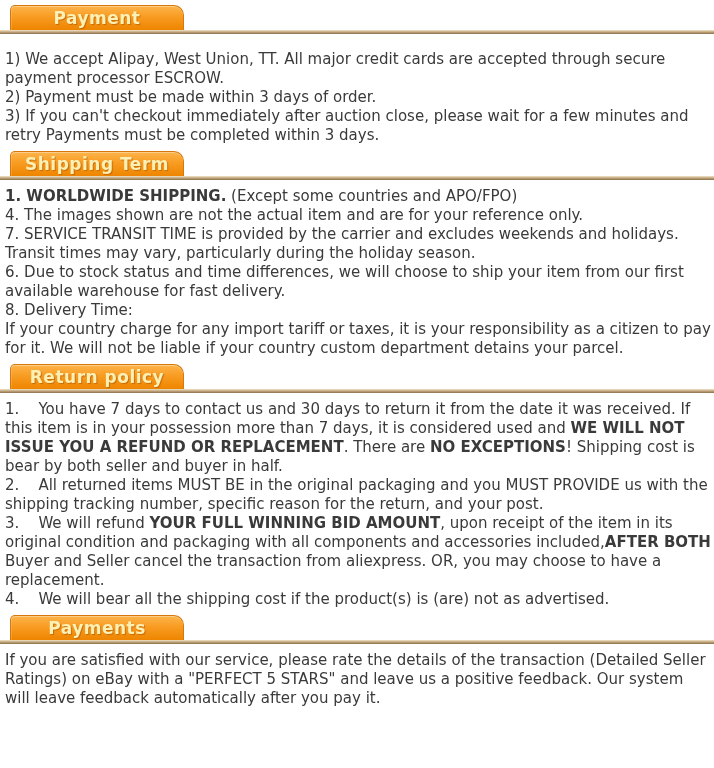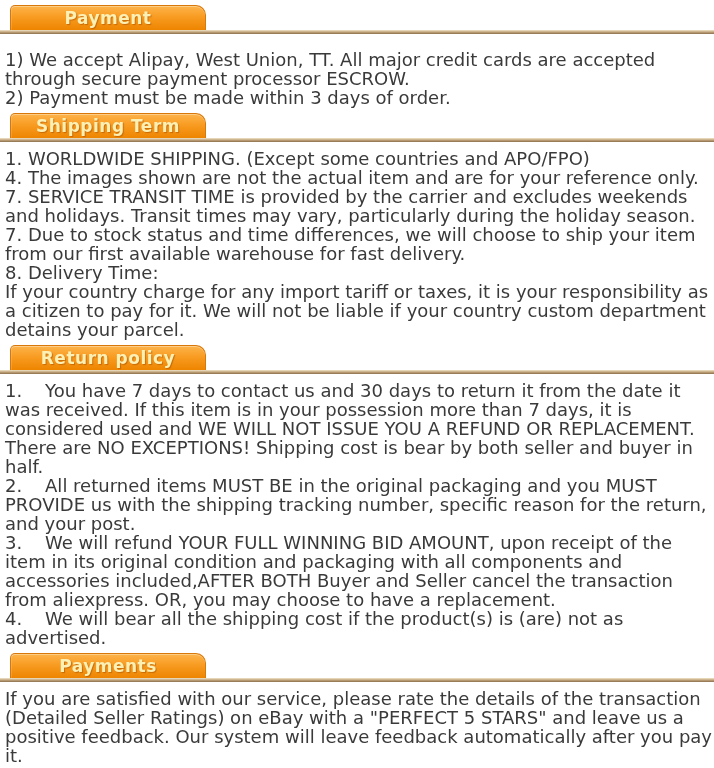--- a/index.html
+++ b/index.html
@@ -15,21 +15,21 @@
   .page {
     width: 714px;
     padding-top: 5px;
     box-sizing: border-box;
   }
   .tab-row {
     width: 714px;
   }
   .tab {
     margin-left: 10px;
-    width: 196px;
+    width: 174px;
     height: 25px;
     box-sizing: border-box;
     background: linear-gradient(to bottom, #fdb44b 0%, #f89c22 45%, #ee8500 100%);
     border: 1px solid #d9780a;
     border-bottom: none;
     border-radius: 5px 10px 0 0;
     display: flex;
     align-items: center;
     justify-content: center;
     box-shadow: inset 0 1px 0 rgba(255,255,255,0.35), inset 1px 0 0 rgba(255,255,255,0.15);
@@ -42,64 +42,65 @@
     text-shadow: 1px 1px 1px rgba(175,88,0,0.65);
     white-space: nowrap;
   }
   .rule {
     width: 714px;
     height: 4px;
     background: linear-gradient(to bottom, #f1e5c9 0%, #bda077 55%, #8b6e4c 100%);
   }
   .section-body {
     padding: 7px 2px 6px 5px;
-    font-size: 18px;
+    font-size: 15px;
     line-height: 19px;
   }
   .section-body.first {
     padding-top: 16px;
   }
   .section-body p {
     margin: 0;
     padding: 0;
   }
   .b {
-    font-weight: normal;
+    font-weight: bold;
   }
 </style>
 </head>
 <body>
 
 <div class="page">
 
   <section>
     <div class="tab-row">
       <div class="tab">
         <span class="tab-label">Payment</span>
       </div>
       <div class="rule"></div>
     </div>
     <div class="section-body first">
         <p><span>1) We accept Alipay, West Union, TT. All major credit cards are accepted through secure payment processor ESCROW.</span></p>
         <p><span>2) Payment must be made within 3 days of order.</span></p>
+        <p><span>3) If you can't checkout immediately after auction close, please wait for a few minutes and retry Payments must be completed within 3 days.</span></p>
       </div>
   </section>
 
   <section>
     <div class="tab-row">
       <div class="tab">
         <span class="tab-label">Shipping Term</span>
       </div>
       <div class="rule"></div>
     </div>
     <div class="section-body">
         <p><span class="b">1. WORLDWIDE SHIPPING.</span><span> (Except some countries and APO/FPO)</span></p>
         <p><span>4. The images shown are not the actual item and are for your reference only.</span></p>
         <p><span>7. SERVICE TRANSIT TIME is provided by the carrier and excludes weekends and holidays. Transit times may vary, particularly during the holiday season.</span></p>
-        <p><span>7. Due to stock status and time differences, we will choose to ship your item from our first available warehouse for fast delivery.</span></p>
+        <p><span>6. Due to stock status and time differences, we will choose to ship your item from our first available warehouse for fast delivery.</span></p>
         <p><span>8. Delivery Time:</span></p>
         <p><span>If your country charge for any import tariff or taxes, it is your responsibility as a citizen to pay for it. We will not be liable if your country custom department detains your parcel.</span></p>
       </div>
   </section>
 
   <section>
     <div class="tab-row">
       <div class="tab">
         <span class="tab-label">Return policy</span>
       </div>

